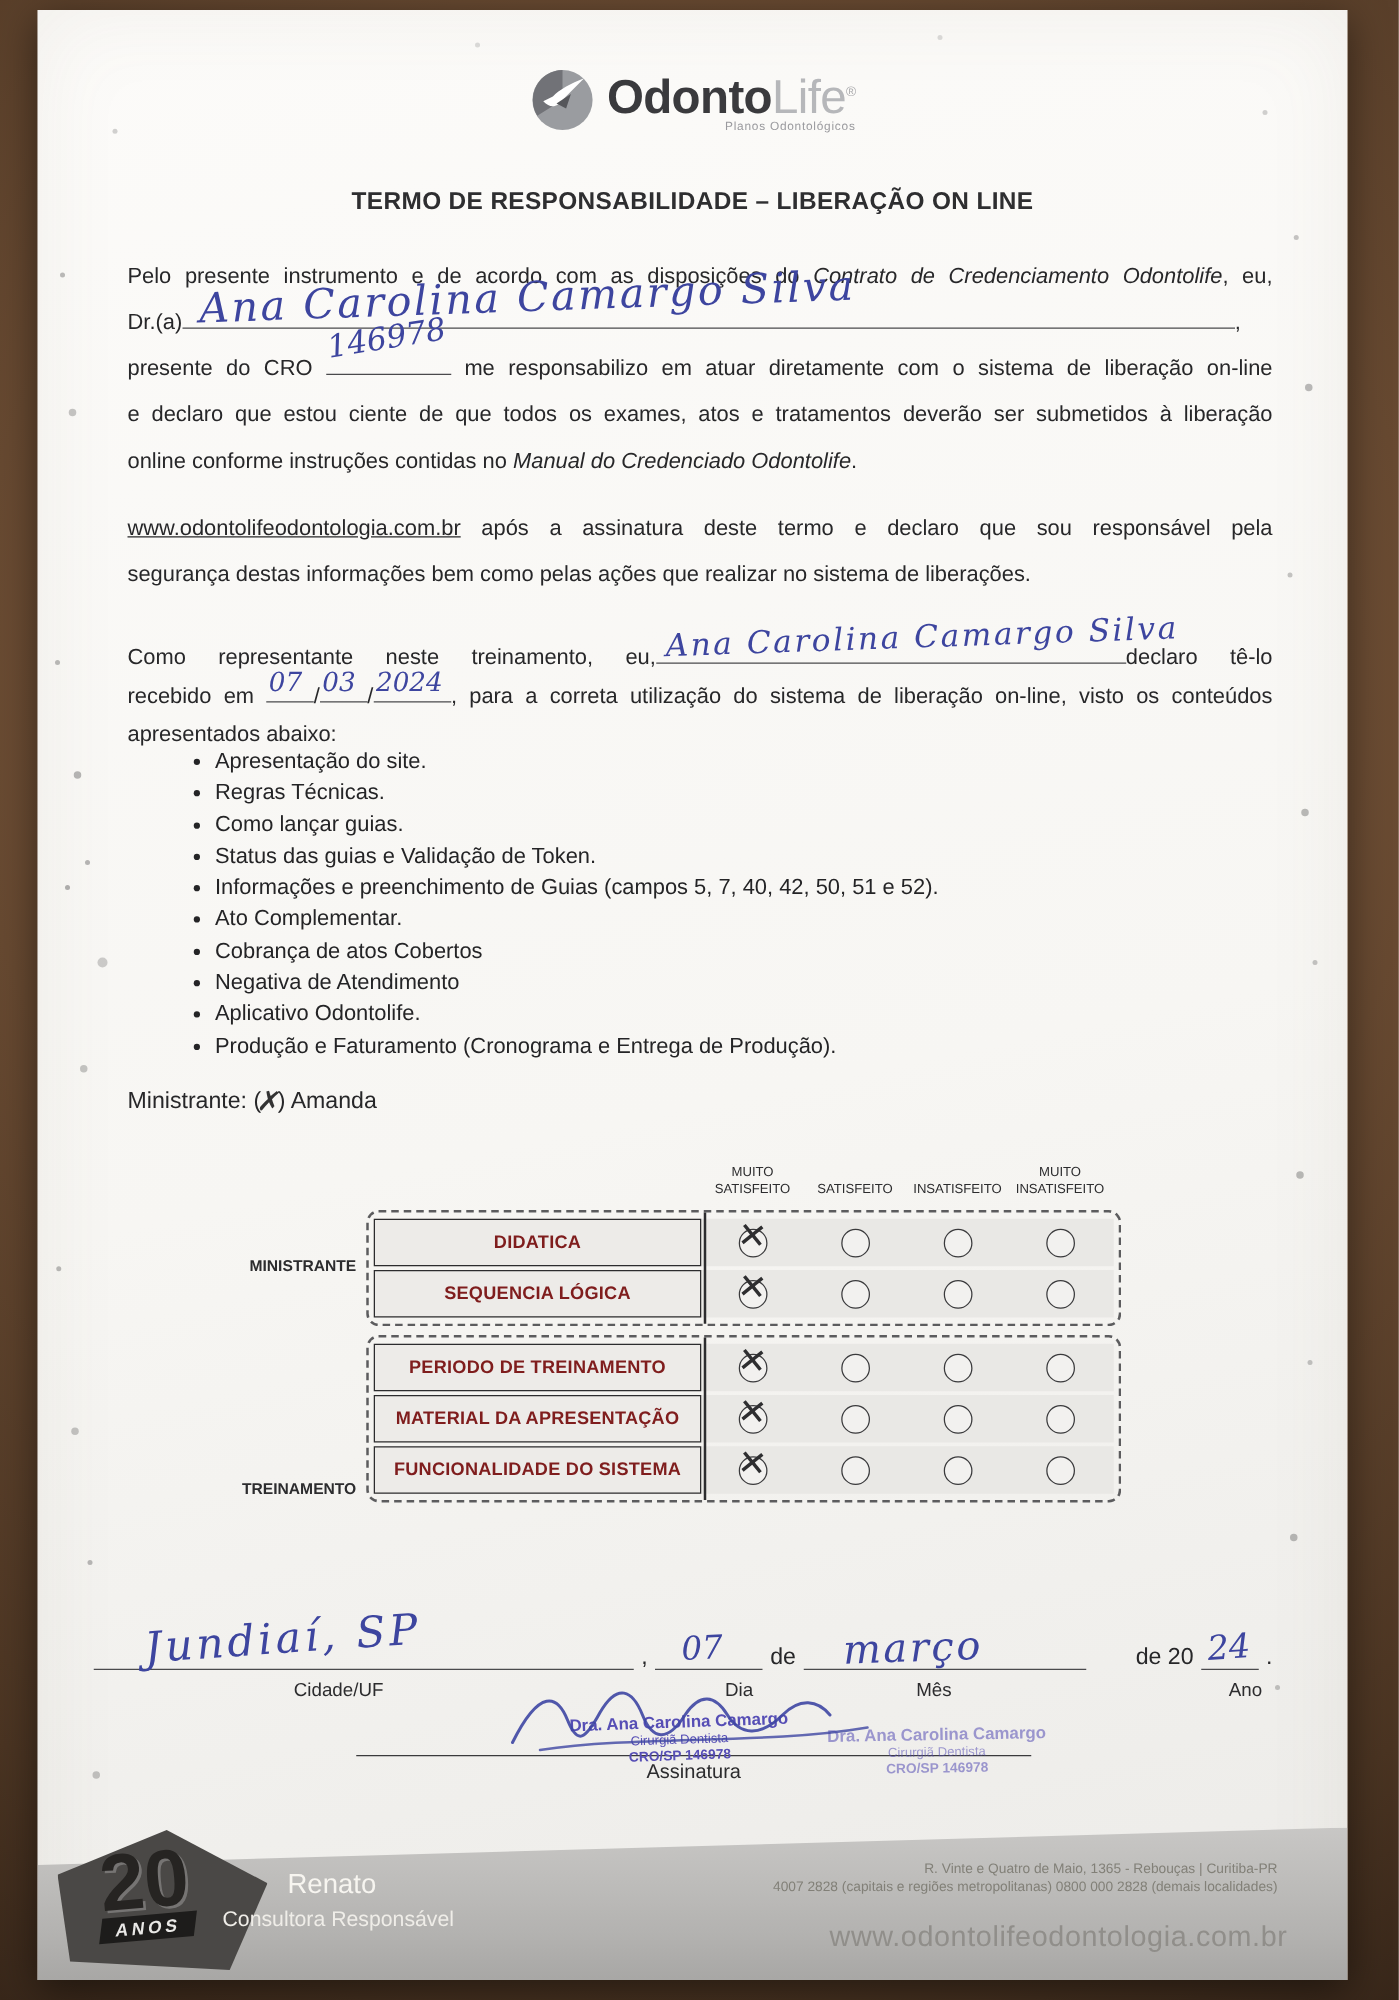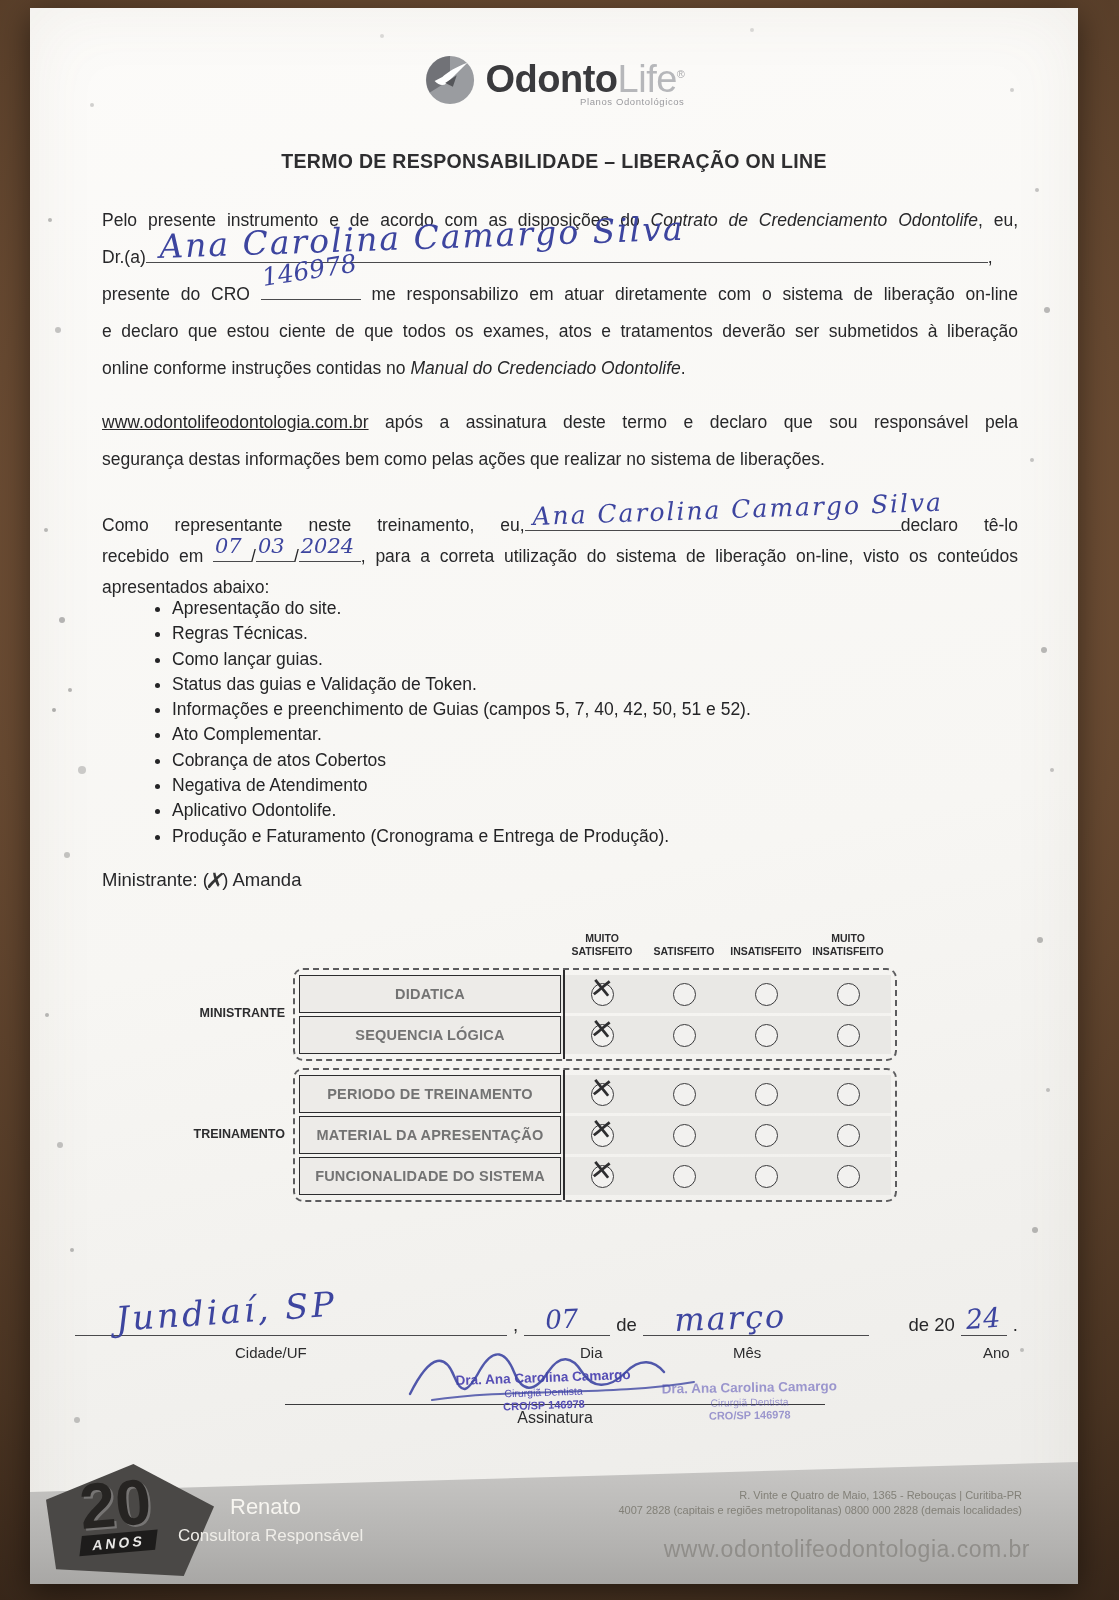--- a/index.html
+++ b/index.html
@@ -55,33 +55,33 @@
   .blank-cro { width:100px; }
   .blank-repname { width:376px; }
   .blank-d2 { width:38px; } .blank-d4 { width:62px; }
   
   .topics { position:absolute; left:118px; top:588px; list-style:disc; font-size:17.5px; line-height:25.3px; color:#242426; padding-left:24px; }
   
   .ministrante { position:absolute; left:72px; top:860px; font-size:18.5px; color:#272729; }
   .mini-mark { display:inline-block; font-family:"DejaVu Serif", serif; font-size:23px; color:#333; transform:rotate(8deg); margin:0 -3px; vertical-align:-3px; }
   
   .survey-headers { position:absolute; left:531px; top:924px; width:328px; display:flex; align-items:flex-end; }
-  .shead { width:82px; font-size:10.5px; font-weight:bold; line-height:12.5px; text-align:center; color:#2c2c2e; }
+  .shead { width:82px; font-size:10.5px; font-weight:normal; line-height:12.5px; text-align:center; color:#2c2c2e; }
   .sgroup { position:absolute; left:263px; width:604px; border:2px dashed #5c5c5e; border-radius:10px; padding:5px 4px; display:flex; flex-direction:column; gap:3px; }
   .sgroup1 { top:960px; }
   .sgroup2 { top:1060px; }
   .vline { position:absolute; left:268px; top:0; bottom:0; width:1.8px; background:#2c2c2e; }
   .srow { display:flex; height:38px; background:#e9e8e5; }
-  .srow-label { width:262px; border:1.8px solid #2c2c2e; background:#edebe8; display:flex; align-items:center; justify-content:center; font-weight:bold; font-size:14.5px; letter-spacing:.2px; color:#737373; text-align:center; }
+  .srow-label { width:262px; border:1.8px solid #2c2c2e; background:#edebe8; display:flex; align-items:center; justify-content:center; font-weight:bold; font-size:14.5px; letter-spacing:.2px; color:#7f1d1d; text-align:center; }
   .scell { width:82px; display:flex; align-items:center; justify-content:center; }
   .circle { width:23px; height:23px; border:1.7px solid #3a3a3c; border-radius:50%; position:relative; background:rgba(255,255,255,.4); }
   .mark { position:absolute; left:-2px; top:-9px; font-size:28px; line-height:1; color:#2e2e30; transform:rotate(6deg); font-family:"DejaVu Sans", sans-serif; }
   .sgroup-label { position:absolute; left:140px; width:115px; text-align:right; font-weight:bold; font-size:12.5px; color:#2c2c2e; }
   .sgl1 { top:998px; }
-  .sgl2 { top:1119px; }
+  .sgl2 { top:1176px; }
   
   .obs { position:absolute; left:50px; right:60px; top:1256px; display:flex; align-items:baseline; font-size:18.5px; color:#272729; }
   .obs .blank { flex:1; margin-left:4px; }
   
   .closing { position:absolute; left:45px; right:60px; top:1280px; height:48px; display:flex; align-items:flex-end; gap:6px; font-size:18.5px; color:#272729; }
   .closing .blank { height:26px; }
   .cl-city { width:432px; } .cl-day { width:86px; } .cl-month { width:226px; } .cl-year { width:46px; }
   .cl-spacer { flex:1; }
   .hand-city { font-size:34px; left:42px; bottom:-4px; transform:rotate(-4deg); letter-spacing:3px; }
   .hand-day { font-size:26px; left:22px; bottom:0; transform:rotate(-3deg); }

